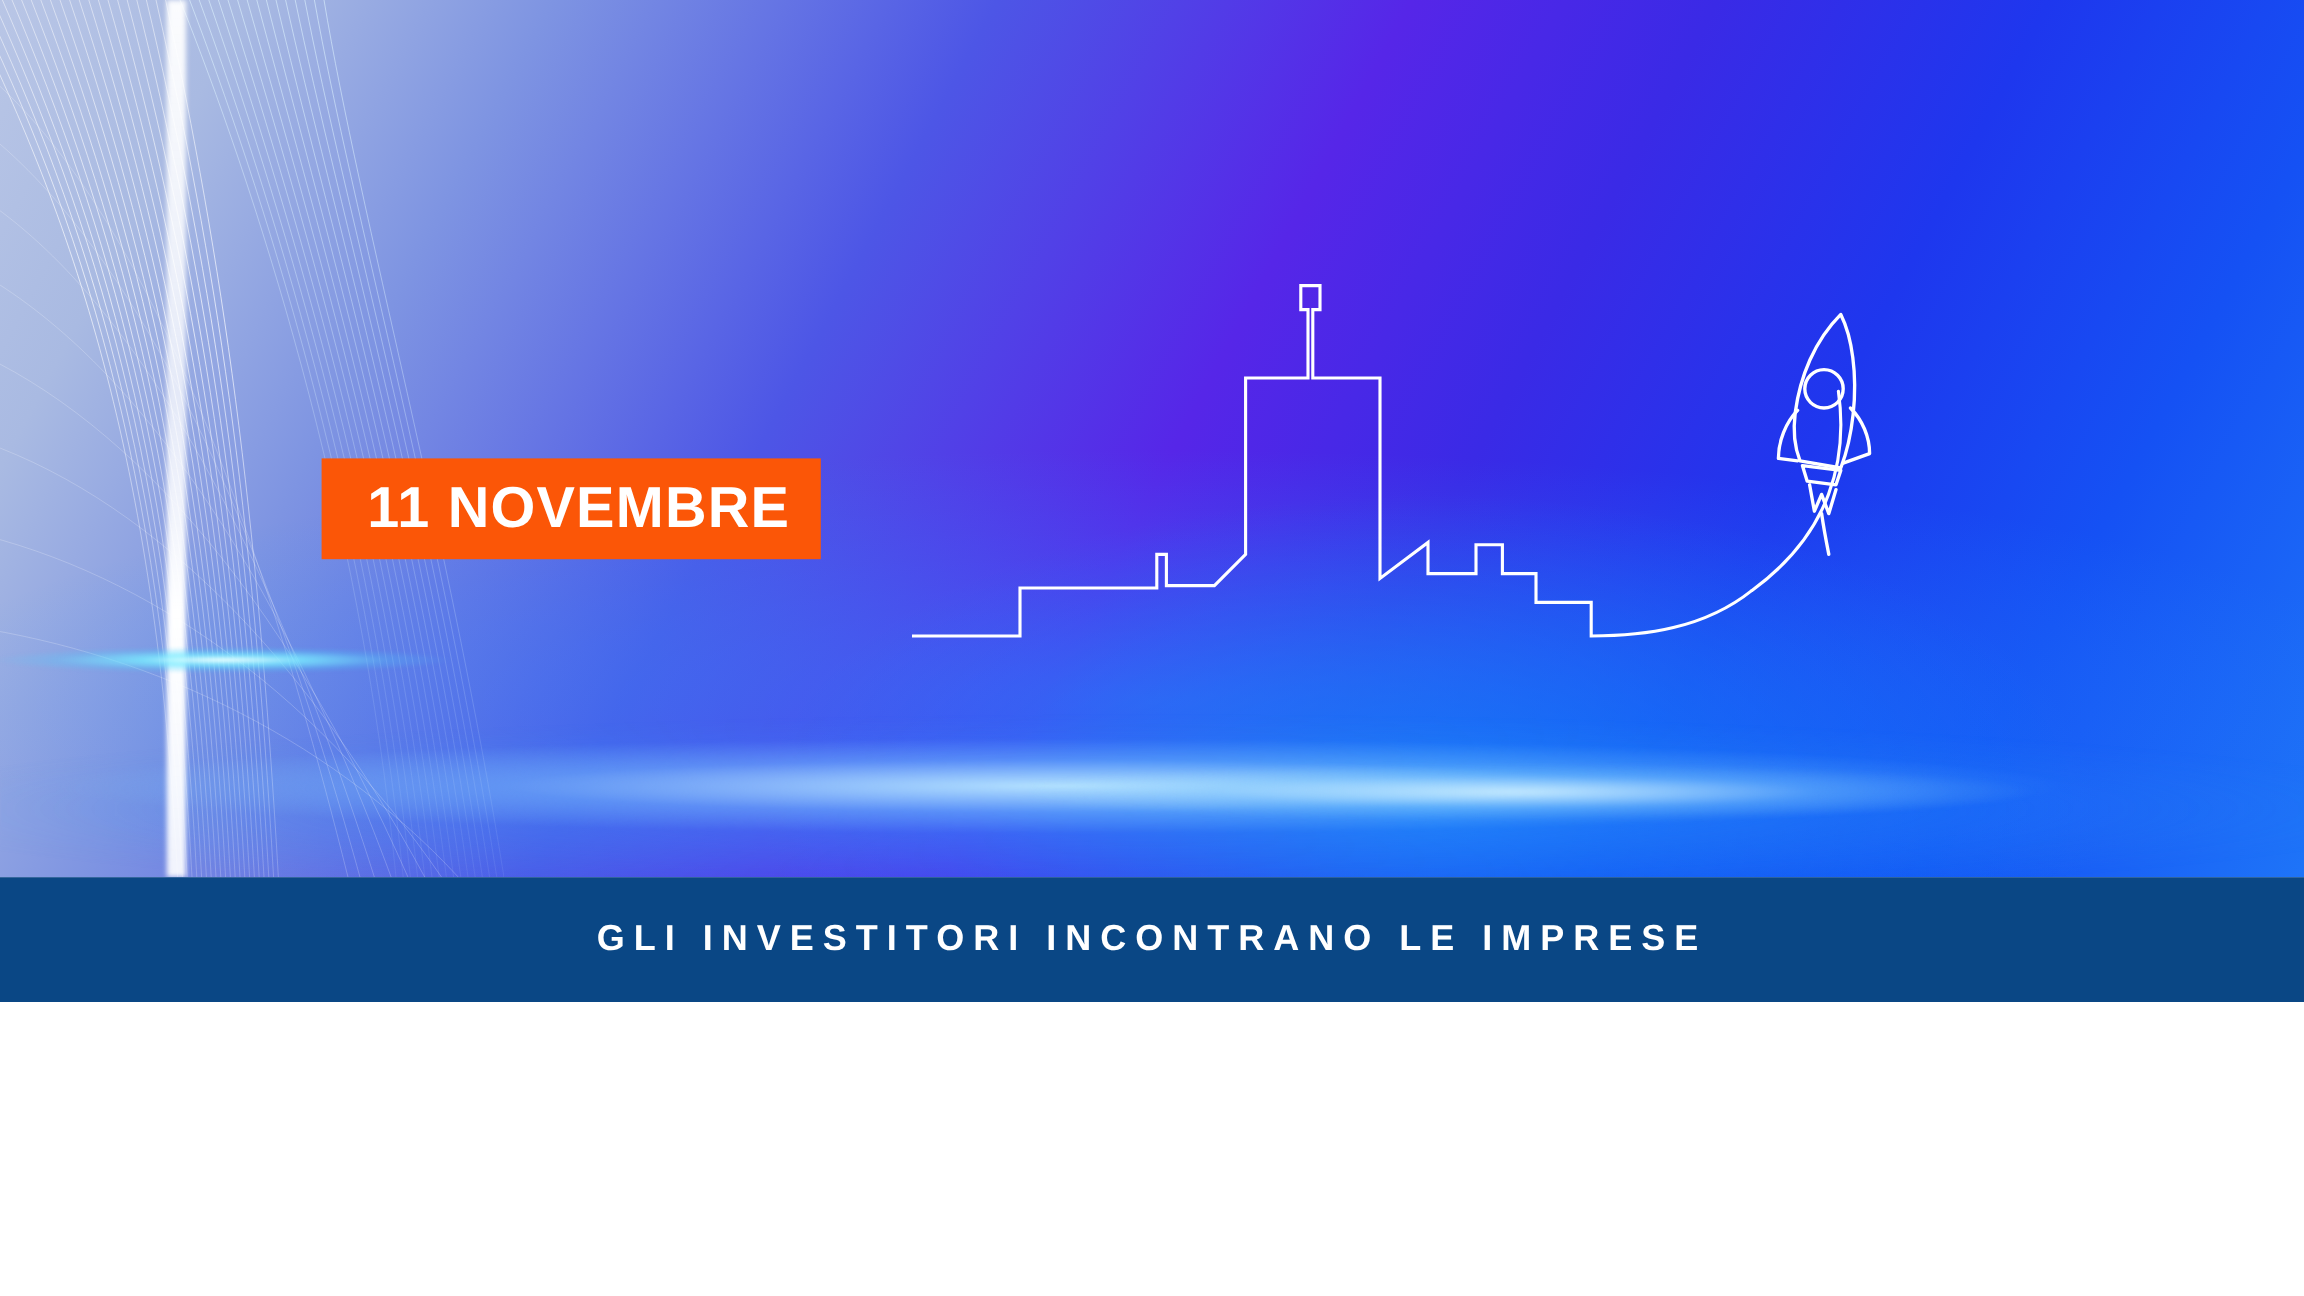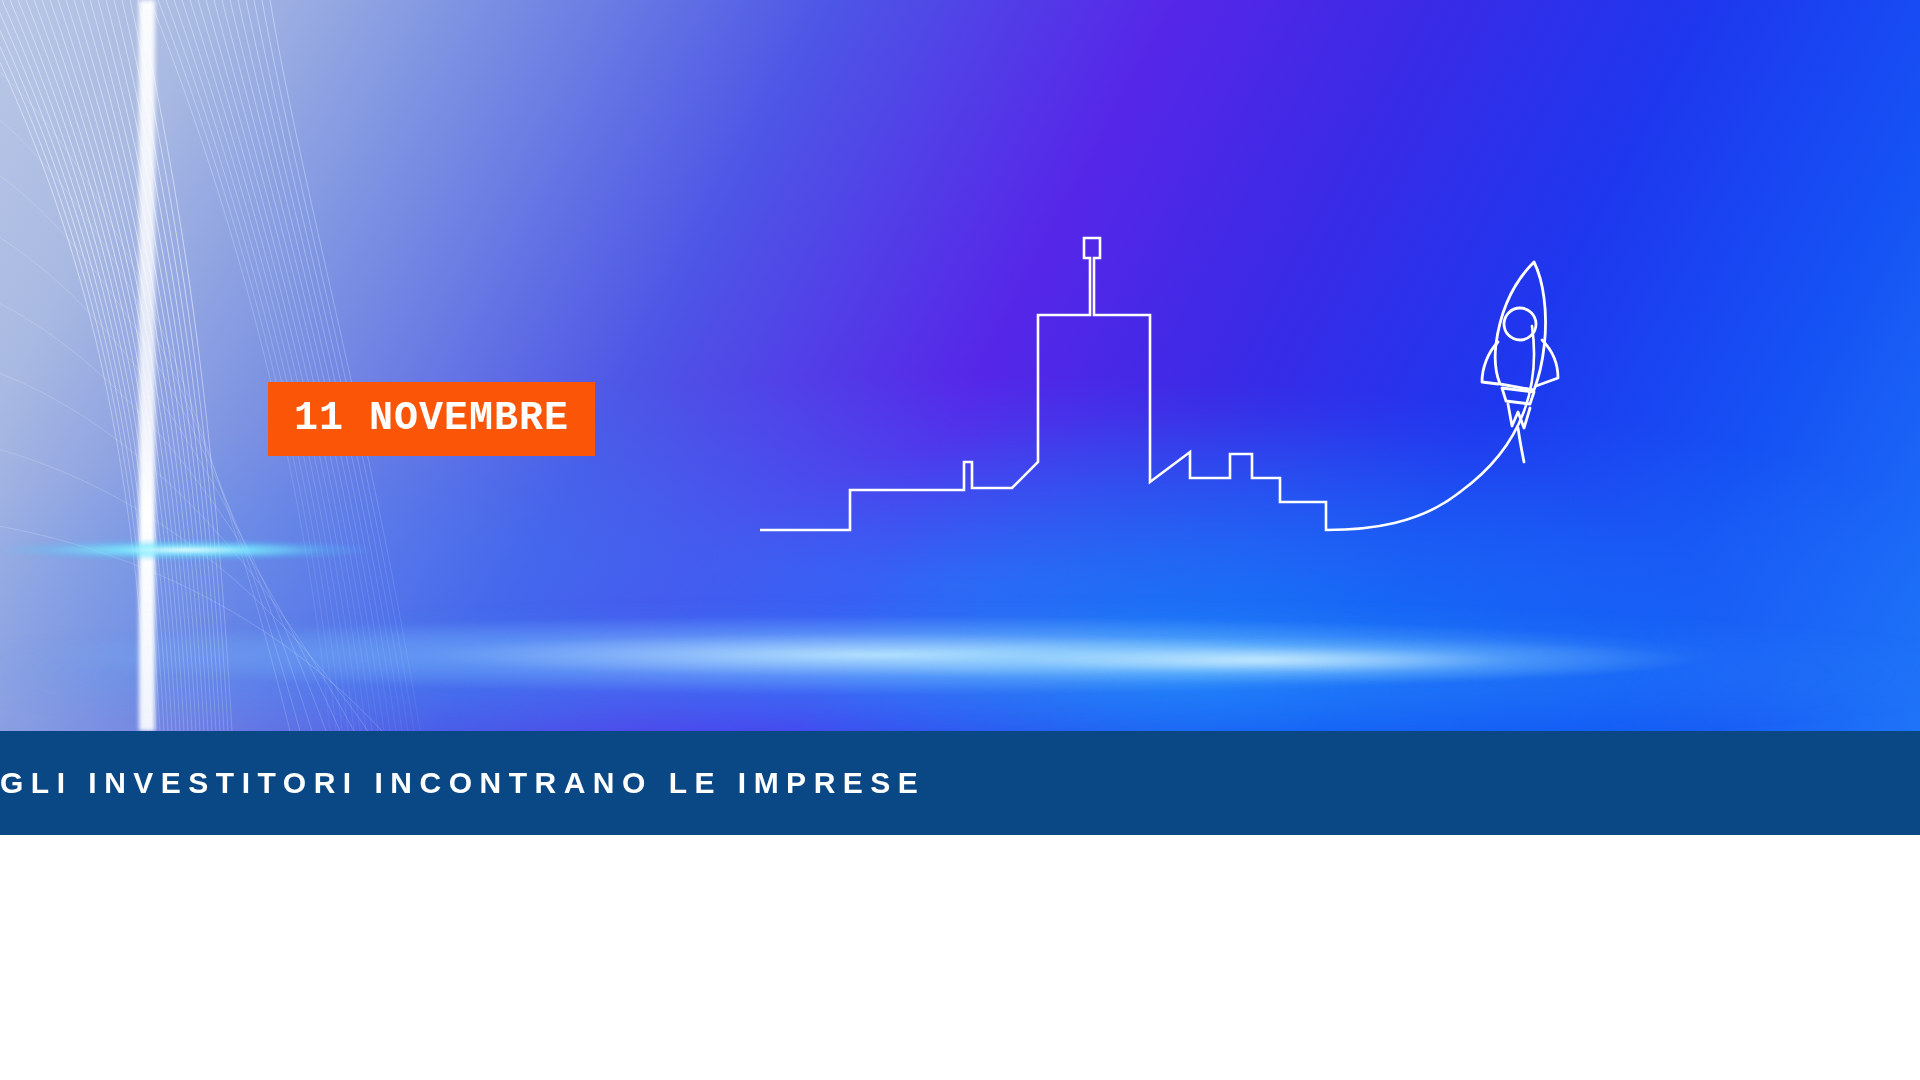--- a/index.html
+++ b/index.html
@@ -75,32 +75,33 @@
   }
 
   
   .date-badge {
     position:absolute; left:268px; top:382px;
     background:#FB5607;
     padding:14px 26px 15px 26px;
     display:inline-block;
   }
   .date-badge span {
-    font-family:Liberation Mono, monospace;
-    font-weight:bold; font-size:40px; letter-spacing:1px; color:#ffffff;
+    font-family:Liberation Sans, sans-serif;
+    font-weight:bold; font-size:48px; letter-spacing:1px; color:#ffffff;
     white-space:nowrap;
+    margin-left:12px;
   }
 
   
   .art { position:absolute; left:760px; top:230px; width:1160px; height:420px; pointer-events:none; }
 
   
   .tagline-bar {
     position:absolute; left:0; top:731px; width:1920px; height:104px;
-    background:#0A4785; display:flex; align-items:center; justify-content:flex-start;
+    background:#0A4785; display:flex; align-items:center; justify-content:center;
   }
   .tagline-bar span {
     font-family:"Liberation Sans", sans-serif;
     font-weight:bold; font-size:30px; letter-spacing:7.5px; color:#ffffff;
   }
 
   
   .logos { position:absolute; left:0; top:835px; width:1920px; height:245px; background:#ffffff; }
 </style>
 </head>

